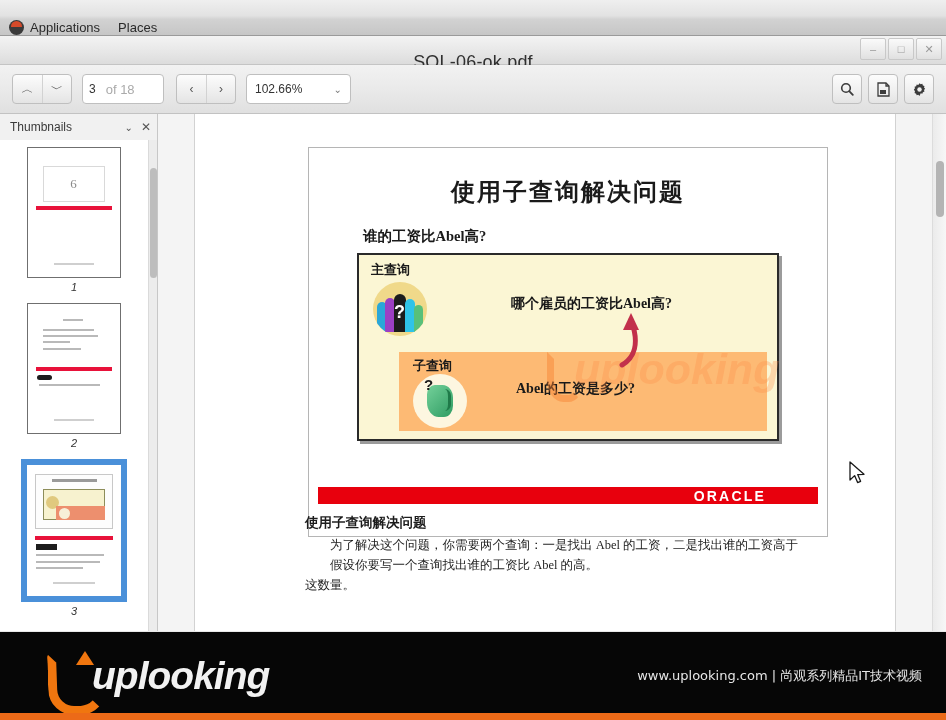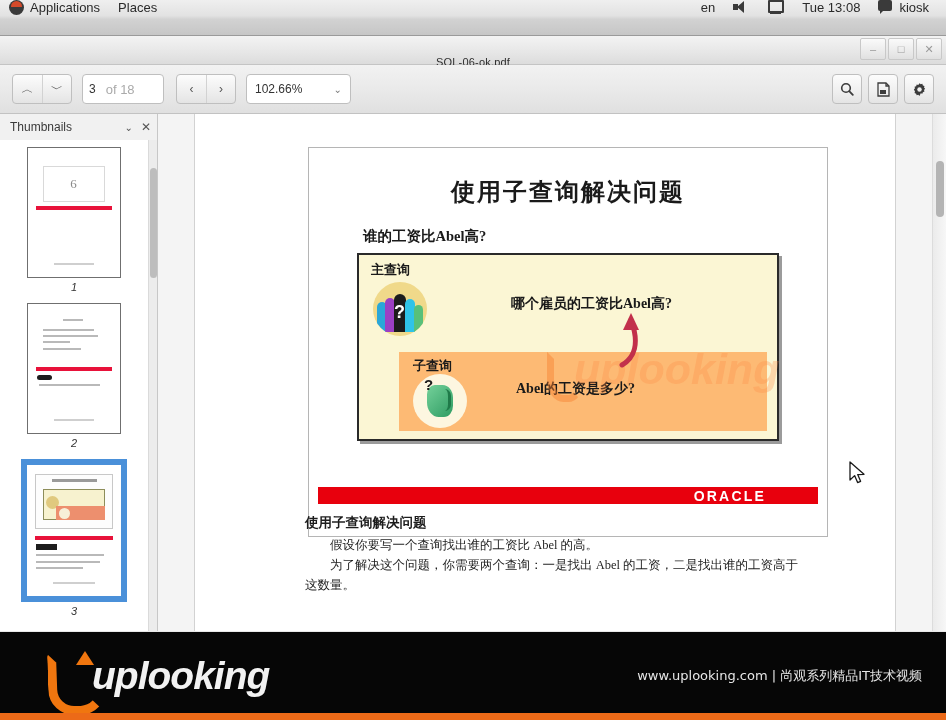--- a/index.html
+++ b/index.html
@@ -15,21 +15,21 @@
   .gnome-panel {
     position: absolute; left: 0; top: 0; width: 946px; height: 36px;
     background: linear-gradient(to bottom, #efefef 0%, #e2e2e2 45%, #d2d2d2 55%, #c6c6c6 100%);
     border-bottom: 1px solid #9a9a9a;
     display: flex; align-items: center;
     font-size: 13px; color: #2a2a2a;
   }
   .panel-left { display: flex; align-items: center; height: 100%; }
   .panel-right { display: flex; align-items: center; height: 100%; margin-left: auto; padding-right: 8px; }
   .panel-item {
-    display: flex; align-items: flex-start; gap: 6px;
+    display: flex; align-items: flex-end; gap: 6px;
     padding: 0 9px; height: 100%;
     cursor: default;
   }
   .panel-item.active {
     background: linear-gradient(to bottom, #fafafa, #e9e9e9 60%, #dcdcdc);
     border-left: 1px solid #b9b9b9; border-right: 1px solid #b9b9b9;
   }
   .ubuntu-logo {
     width: 15px; height: 15px; border-radius: 50%;
     background: #3a3a3a;
@@ -83,21 +83,21 @@
     position: absolute; left: 0; top: 36px; width: 946px; height: 596px;
     background: #e8e8e8;
   }
   .titlebar {
     position: relative; height: 29px;
     background: linear-gradient(to bottom, #f3f3f3, #e6e6e6 60%, #dcdcdc);
     border-bottom: 1px solid #c4c4c4;
     display: flex; align-items: center; justify-content: center;
   }
   .titlebar .title {
-    font-size: 11px; color: #2f2f2f; font-weight: normal;
+    font-size: 18px; color: #2f2f2f; font-weight: normal;
     letter-spacing: 0.2px;
     margin-top: 24px;
   }
   .win-buttons { position: absolute; right: 4px; top: 2px; display: flex; gap: 2px; }
   .win-btn {
     width: 26px; height: 22px;
     background: linear-gradient(to bottom, #fafafa, #ebebeb 60%, #e0e0e0);
     border: 1px solid #c8c8c8; border-radius: 2px;
     display: flex; align-items: center; justify-content: center;
     color: #9a9a9a; font-size: 11px; line-height: 1;
@@ -359,38 +359,20 @@
 <div id="screen">
 
   <div class="gnome-panel">
     <div class="panel-left">
       <div class="panel-item">
         <span class="ubuntu-logo"></span>
         <span>Applications</span>
       </div>
       <div class="panel-item">
         <span>Places</span>
-      </div>
-    </div>
-    <div class="panel-right">
-      <div class="panel-item">
-        <span>en</span>
-      </div>
-      <div class="panel-item">
-        <span class="panel-vol"></span>
-      </div>
-      <div class="panel-item">
-        <span class="panel-net"></span>
-      </div>
-      <div class="panel-item">
-        <span>Tue 13:08</span>
-      </div>
-      <div class="panel-item">
-        <span class="panel-kiosk-ico"></span>
-        <span>kiosk</span>
       </div>
     </div>
   </div>
 
   <div class="app-window">
 
     <div class="titlebar">
       <div class="title">SQL-06-ok.pdf</div>
       <div class="win-buttons">
         <div class="win-btn">–</div>
@@ -544,22 +526,22 @@
                 </div>
               </div>
 
               <div class="oracle-bar">
                 <span>ORACLE</span>
               </div>
             </div>
 
             <div class="body-text">
               <div class="bt-h">使用子查询解决问题</div>
+              <div class="bt-p">为了解决这个问题，你需要两个查询：一是找出 Abel 的工资，二是找出谁的工资高于</div>
               <div class="bt-p">假设你要写一个查询找出谁的工资比 Abel 的高。</div>
-              <div class="bt-p">为了解决这个问题，你需要两个查询：一是找出 Abel 的工资，二是找出谁的工资高于</div>
               <div class="bt-p noind">这数量。</div>
             </div>
 
           </div>
         </div>
 
         <div class="doc-scrollbar">
           <div class="doc-sb-thumb"></div>
         </div>
 

